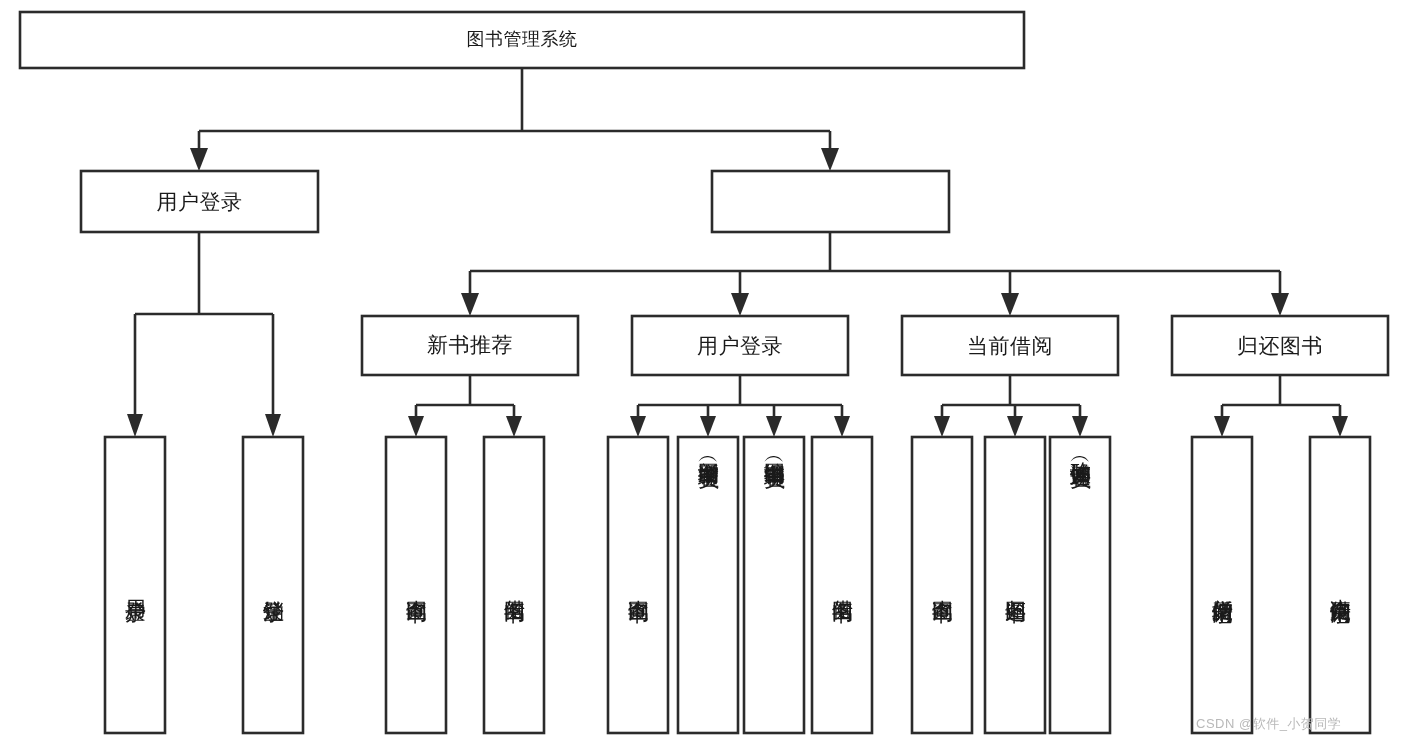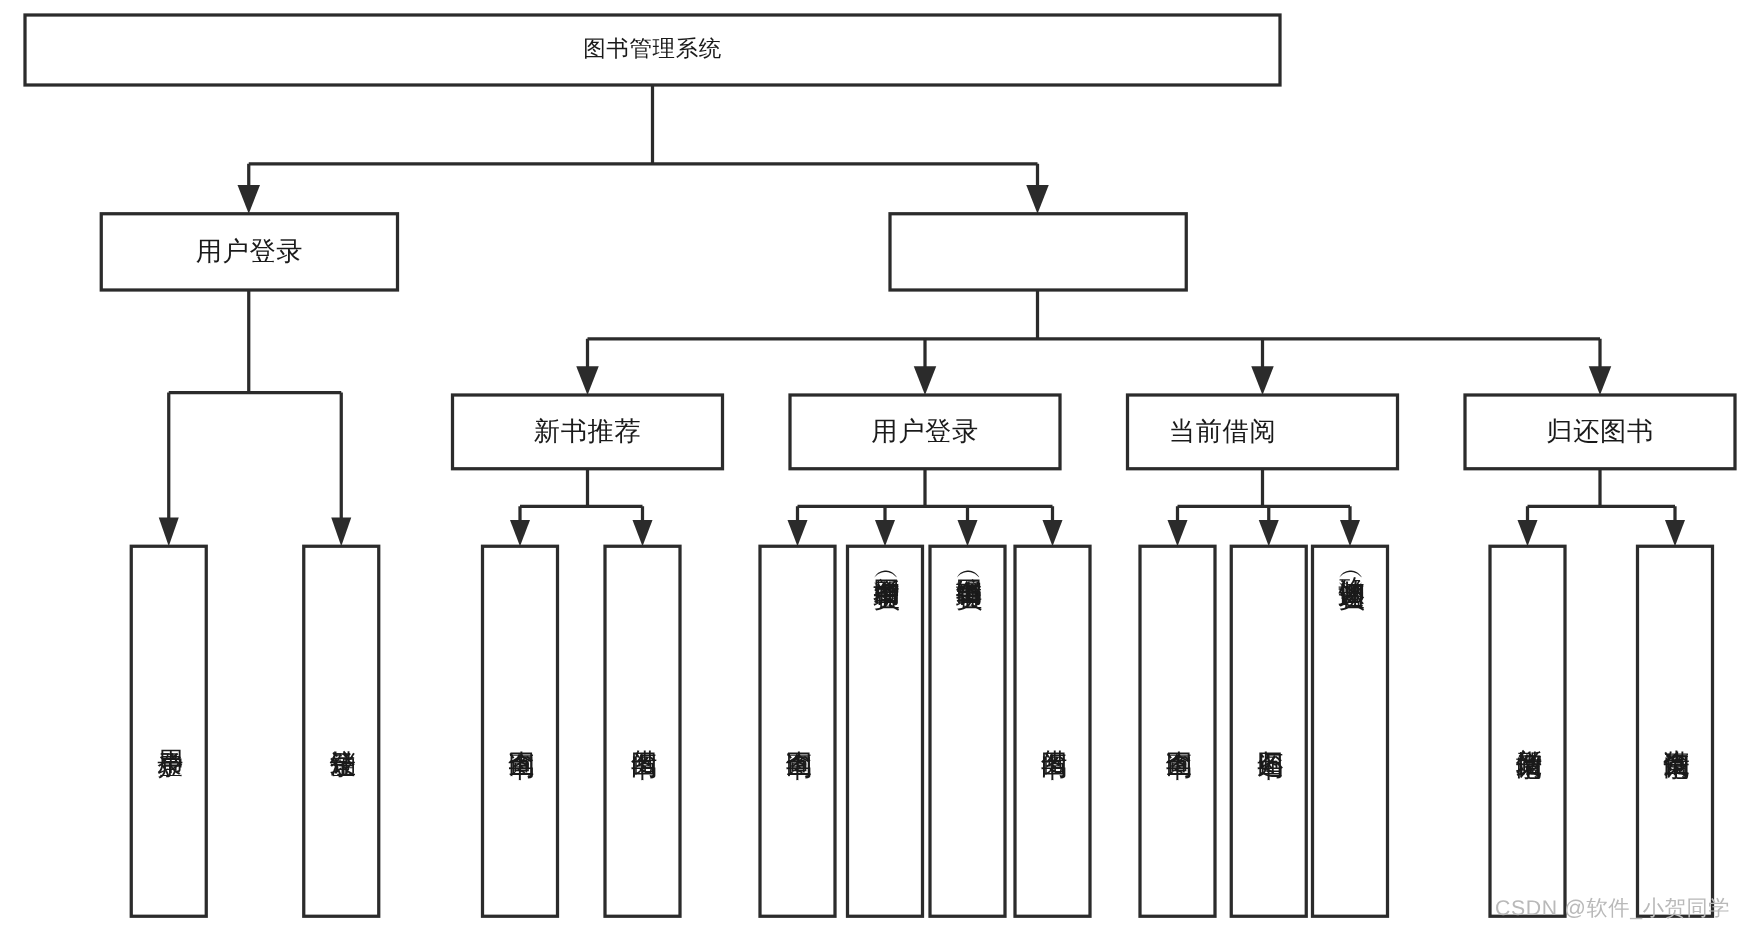--- a/index.html
+++ b/index.html
@@ -60,21 +60,21 @@
     font-size: 21px;
     color: #1a1a1a;
     line-height: 1.18;
     writing-mode: vertical-rl;
     text-orientation: upright;
     letter-spacing: 1px;
     white-space: nowrap;
   }
   .watermark {
     position: absolute;
-    font-size: 17px;
+    font-size: 13px;
     color: #b9b9b9;
     white-space: nowrap;
     letter-spacing: 0.5px;
   }
 </style>
 </head>
 <body>
 
 <div id="diagram-root">
 
@@ -180,21 +180,21 @@
 
   <div class="node-label-h" style="left:20px; top:12px; width:1004px; height:56px; font-size:18px;">图书管理系统</div>
 
   <div class="node-label-h" style="left:81px; top:171px; width:237px; height:61px;">用户登录</div>
 
 
   <div class="node-label-h" style="left:362px; top:316px; width:216px; height:59px;font-family:Liberation Serif, serif;">新书推荐</div>
 
   <div class="node-label-h" style="left:632px; top:316px; width:216px; height:59px;">用户登录</div>
 
-  <div class="node-label-h" style="left:870px; top:316px; width:216px; height:59px;">当前借阅</div>
+  <div class="node-label-h" style="left:902px; top:316px; width:216px; height:59px;">当前借阅</div>
 
   <div class="node-label-h" style="left:1172px; top:316px; width:216px; height:59px;">归还图书</div>
 
   <div class="node-label-v" style="left:105px; top:437px; width:60px; height:296px;">用户登录</div>
 
   <div class="node-label-v" style="left:243px; top:437px; width:60px; height:296px;">注销登录</div>
 
   <div class="node-label-v" style="left:386px; top:437px; width:60px; height:296px;">查询图书</div>
 
   <div class="node-label-v" style="left:484px; top:437px; width:60px; height:296px;">借阅图书</div>

